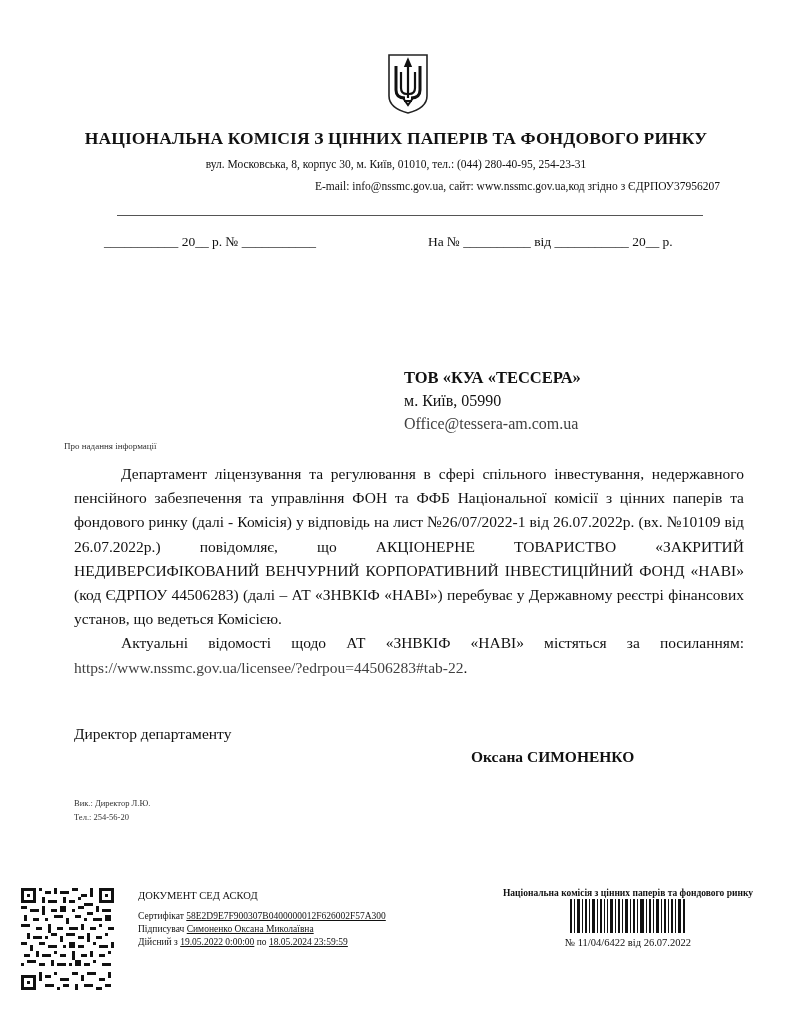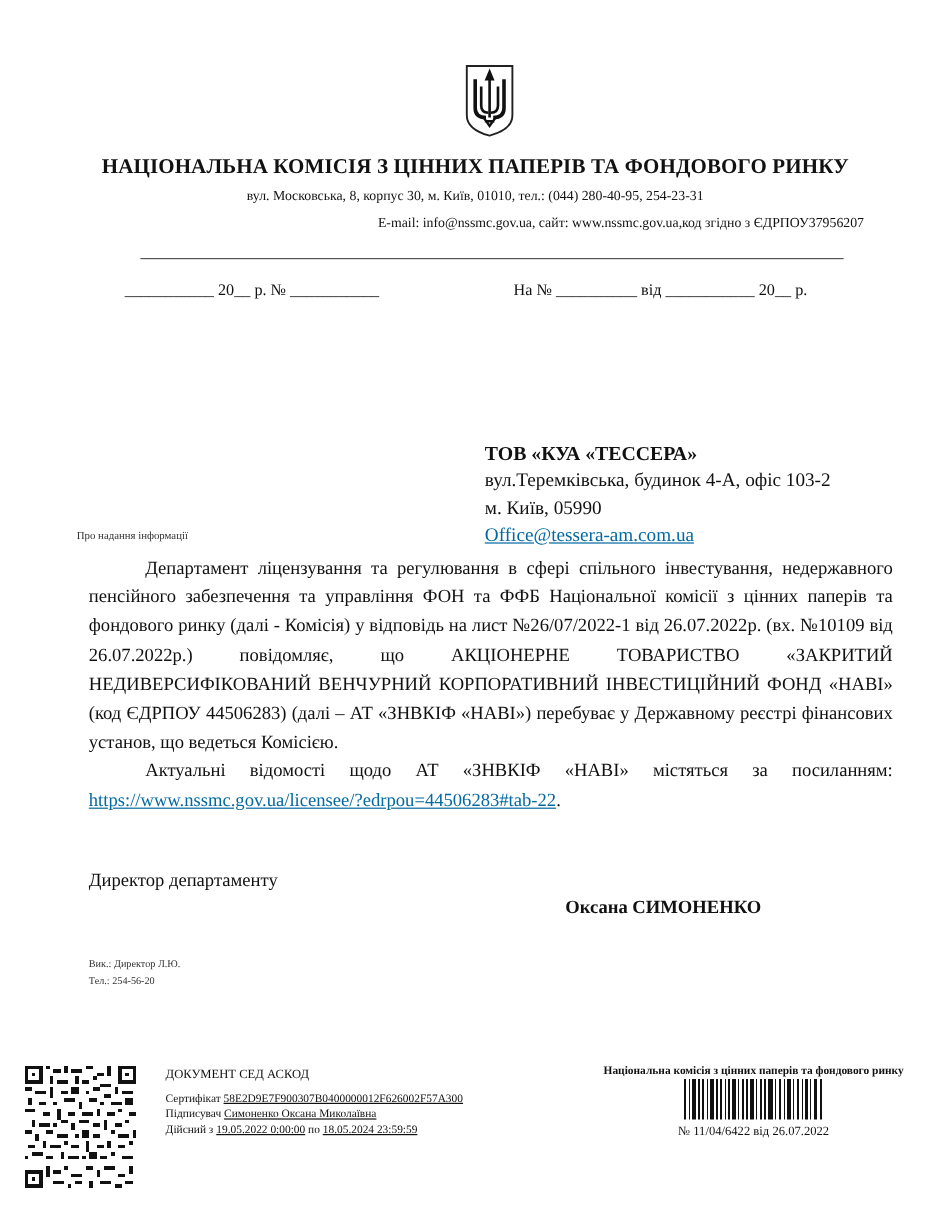--- a/index.html
+++ b/index.html
@@ -6,21 +6,21 @@
   body { width: 792px; height: 1024px; position: relative; overflow: hidden; font-family: "Liberation Serif", "DejaVu Serif", serif; color: #111; }
   .abs { position: absolute; }
   .emblem { left: 386px; top: 52px; width: 44px; height: 64px; }
   .org-title { left: 0; width: 792px; top: 128px; text-align: center; font-weight: bold; font-size: 17.5px; letter-spacing: 0.1px; }
   .addr1 { left: 0; width: 792px; top: 158px; text-align: center; font-size: 11.5px; }
   .addr2 { left: 0; width: 720px; top: 180px; text-align: right; font-size: 11.5px; }
   .rule { left: 117px; width: 586px; top: 215px; border-top: 1px solid #555; }
   .regline { top: 234px; font-size: 13.5px; white-space: pre; }
   .recipient { left: 404px; top: 330px; font-size: 16px; line-height: 23px; margin-top: 36px; }
   .recipient .name { font-weight: bold; font-size: 16.5px; }
-  .recipient a, .link { color: #0369a1; text-decoration: underline; }
+  .recipient a, .link { color: #404040; }
   .subject { left: 64px; top: 441px; font-size: 9px; color: #333; }
   .body-text { left: 74px; width: 670px; top: 462px; font-size: 15.5px; line-height: 24.2px; text-align: justify; }
   .body-text p { margin: 0; text-indent: 47px; }
   .sig-left { left: 74px; top: 725px; font-weight: normal; font-size: 15.5px; }
   .sig-right { left: 471px; top: 748px; font-weight: bold; font-size: 15.5px; }
   .exec { left: 74px; top: 796px; font-size: 8.5px; line-height: 14px; color: #333; }
   .qr { left: 20px; top: 888px; width: 94px; height: 102px; }
   .ecd { left: 138px; top: 889px; font-size: 9.5px; line-height: 13px; }
   .ecd .head { font-size: 10.5px; margin-bottom: 8px; }
   .ecd .u { text-decoration: underline; }
@@ -43,21 +43,20 @@
 <div class="abs org-title">НАЦІОНАЛЬНА КОМІСІЯ З ЦІННИХ ПАПЕРІВ ТА ФОНДОВОГО РИНКУ</div>
 <div class="abs addr1">вул. Московська, 8, корпус 30, м. Київ, 01010, тел.: (044) 280-40-95, 254-23-31</div>
 <div class="abs addr2">E-mail: info@nssmc.gov.ua, сайт: www.nssmc.gov.ua,код згідно з ЄДРПОУ37956207</div>
 <div class="abs rule"></div>
 
 <div class="abs regline" style="left:104px;">___________ 20__ р. № ___________</div>
 <div class="abs regline" style="left:428px;">На № __________ від ___________ 20__ р.</div>
 
 <div class="abs recipient">
   <div class="name">ТОВ «КУА «ТЕССЕРА»</div>
-  <div>вул.Теремківська, будинок 4-А, офіс 103-2</div>
   <div>м. Київ, 05990</div>
   <div><a>Office@tessera-am.com.ua</a></div>
 </div>
 
 <div class="abs subject">Про надання інформації</div>
 
 <div class="abs body-text">
   <p>Департамент ліцензування та регулювання в сфері спільного інвестування, недержавного пенсійного забезпечення та управління ФОН та ФФБ Національної комісії з цінних паперів та фондового ринку (далі - Комісія) у відповідь на лист №26/07/2022-1 від 26.07.2022р. (вх. №10109 від 26.07.2022р.) повідомляє, що АКЦІОНЕРНЕ ТОВАРИСТВО «ЗАКРИТИЙ НЕДИВЕРСИФІКОВАНИЙ ВЕНЧУРНИЙ КОРПОРАТИВНИЙ ІНВЕСТИЦІЙНИЙ ФОНД «НАВІ» (код ЄДРПОУ 44506283) (далі – АТ «ЗНВКІФ «НАВІ») перебуває у Державному реєстрі фінансових установ, що ведеться Комісією.</p>
   <p><span>Актуальні відомості щодо АТ «ЗНВКІФ «НАВІ» містяться за посиланням:</span> <a class="link">https://www.nssmc.gov.ua/licensee/?edrpou=44506283#tab-22</a><span>.</span></p>
 </div>

